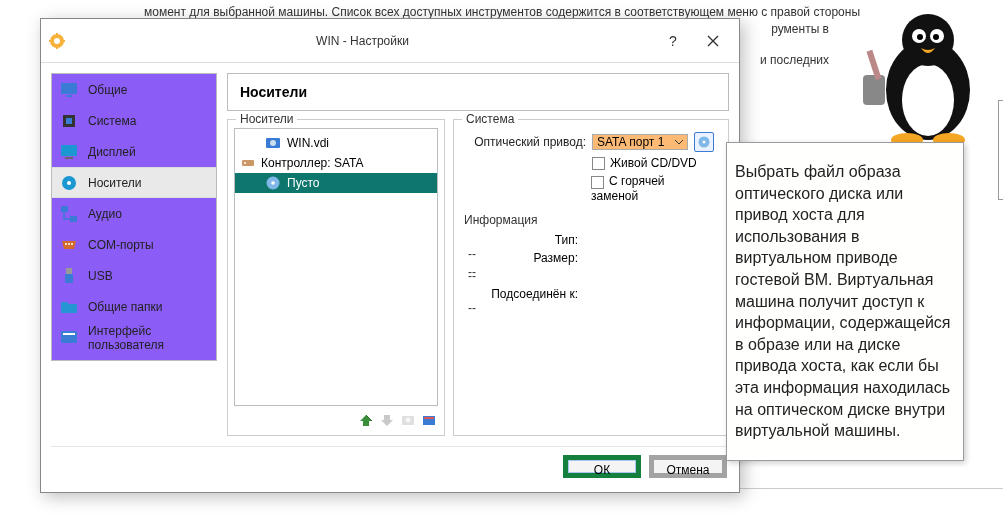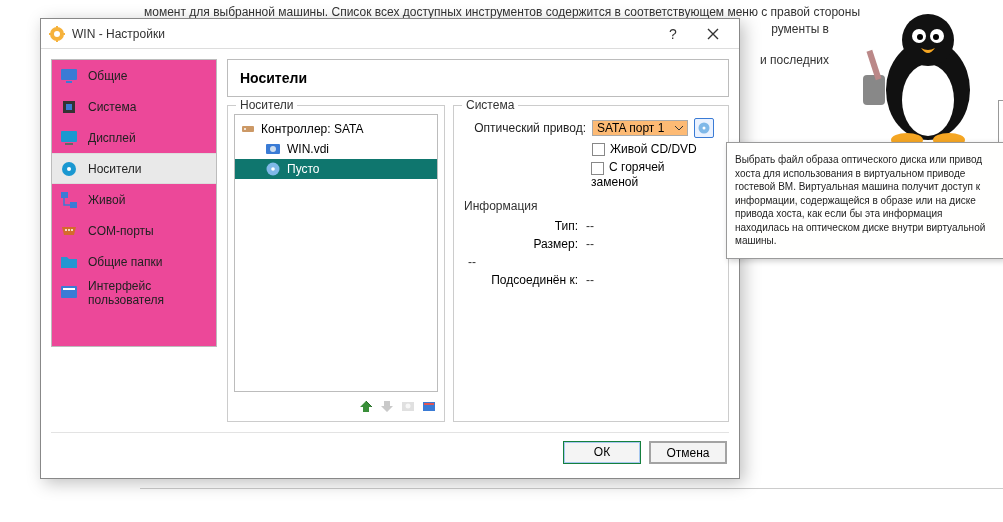--- a/index.html
+++ b/index.html
@@ -41,44 +41,45 @@
       position: absolute;
       left: 40px; top: 18px;
       width: 700px;
       background: #fff;
       border: 1px solid #888;
       box-shadow: 4px 4px 16px rgba(0,0,0,0.25);
     }
     .titlebar {
       display: flex;
       align-items: center;
-      height: 30px;
+      height: 44px;
       padding: 0 6px 0 8px;
       border-bottom: 1px solid #ddd;
       background: #fff;
+      text-align: center;
     }
     .titlebar .app-icon {
       width: 16px; height: 16px;
       margin-right: 7px;
     }
     .titlebar .title { flex: 1; color: #333; }
     .title-btn {
       width: 40px; height: 28px;
       display: flex; align-items: center; justify-content: center;
       color: #444;
     }
     .dialog-body {
       display: flex;
       padding: 10px;
       gap: 10px;
     }
     .sidebar {
       width: 178px;
       border: 1px solid #bcbcbc;
-      background: #ec4899;
+      background: #8b5cf6;
       height: 288px;
     }
     .sidebar-item {
       display: flex;
       align-items: center;
       height: 31px;
       padding: 0 8px;
       gap: 10px;
       color: #222;
     }
@@ -189,50 +190,51 @@
       display: inline-block; vertical-align: middle;
       margin-right: 5px;
     }
     .info-section .legend2 {
       color: #333;
       margin: 10px 0 6px 4px;
     }
     .info-row {
       display: flex;
       height: 18px;
+      flex-direction: column;
     }
     .info-row .k { width: 118px; text-align: right; }
     .info-row .v { padding-left: 8px; color: #333; }
     .button-row {
       display: flex;
       justify-content: flex-end;
       gap: 8px;
       padding: 8px 12px 14px 0;
     }
     .btn {
-      border: 2px solid #a3a3a3;
+      border: 5px solid #a3a3a3;
       background: #f4f4f4;
       height: 23px;
       min-width: 78px;
       padding: 0 12px;
       text-align: center;
       line-height: 21px;
     }
     .btn.primary {
-      border: 1px solid #15803d;
+      border: 5px solid #15803d;
       box-shadow: 0 0 0 1px #a7c7f0 inset;
     }
     .tooltip {
       position: absolute;
       left: 726px; top: 142px;
-      width: 278px;
+      width: 238px;
       background: #fffffe;
       border: 1px solid #9a9a9a;
-      padding: 10px 8px;
-      font-size: 10px;
+      padding: 18px 8px;
+      font-size: 16px;
       color: #222;
       line-height: 1.35;
       box-shadow: 2px 2px 6px rgba(0,0,0,0.2);
     }
   </style>
 </head>
 <body>
 
 <div class="bg-text">
   <div>момент для выбранной машины. Список всех доступных инструментов содержится в соответствующем меню с правой стороны</div>
@@ -313,33 +315,40 @@
             <circle cx="9" cy="9" r="2" fill="#fff"></circle>
           </svg>
         <span>Носители</span>
       </div>
       <div class="sidebar-item">
         <svg class="sidebar-icon" viewBox="0 0 18 18">
             <rect x="1" y="1" width="7" height="6" fill="#3a7bd5"></rect>
             <rect x="10" y="11" width="7" height="6" fill="#3a7bd5"></rect>
             <path d="M4,7 L4,14 L10,14" stroke="#3a7bd5" fill="none" stroke-width="1.5"></path>
           </svg>
-        <span>Живой</span>
+        <span>Аудио</span>
       </div>
       <div class="sidebar-item">
         <svg class="sidebar-icon" viewBox="0 0 18 18">
             <path d="M2,5 L16,5 L14,13 L4,13 Z" fill="#d56b2a"></path>
             <circle cx="6" cy="8" r="1" fill="#fff"></circle>
             <circle cx="9" cy="8" r="1" fill="#fff"></circle>
             <circle cx="12" cy="8" r="1" fill="#fff"></circle>
           </svg>
         <span>COM-порты</span>
       </div>
       <div class="sidebar-item">
         <svg class="sidebar-icon" viewBox="0 0 18 18">
+            <rect x="6" y="1" width="6" height="6" fill="#999"></rect>
+            <rect x="5" y="7" width="8" height="9" rx="1" fill="#3a7bd5"></rect>
+          </svg>
+        <span>USB</span>
+      </div>
+      <div class="sidebar-item">
+        <svg class="sidebar-icon" viewBox="0 0 18 18">
             <path d="M1,4 L7,4 L9,6 L17,6 L17,15 L1,15 Z" fill="#2596d1"></path>
           </svg>
         <span>Общие папки</span>
       </div>
       <div class="sidebar-item">
         <svg class="sidebar-icon" viewBox="0 0 18 18">
             <rect x="1" y="2" width="16" height="12" rx="1" fill="#3a7bd5"></rect>
             <rect x="3" y="4" width="12" height="2" fill="#fff"></rect>
           </svg>
         <span>Интерфейс пользователя</span>
@@ -349,33 +358,33 @@
     <div class="main">
       <div class="page-title-box">
         <h2>Носители</h2>
       </div>
 
       <div class="panels">
 
         <div class="fieldset tree-panel">
           <span class="legend">Носители</span>
           <div class="tree">
+            <div class="tree-row indent1">
+              <svg width="16" height="16" viewBox="0 0 16 16">
+                  <rect x="1" y="3" width="14" height="10" rx="1" fill="#3a7bd5"></rect>
+                  <circle cx="8" cy="8" r="3" fill="#cde"></circle>
+                </svg>
+              <span>WIN.vdi</span>
+            </div>
             <div class="tree-row">
               <svg width="14" height="14" viewBox="0 0 14 14">
                   <rect x="1" y="4" width="12" height="6" rx="1" fill="#c96"></rect>
                   <circle cx="4" cy="7" r="1" fill="#fff"></circle>
                 </svg>
               <span>Контроллер: SATA</span>
-            </div>
-            <div class="tree-row indent1">
-              <svg width="16" height="16" viewBox="0 0 16 16">
-                  <rect x="1" y="3" width="14" height="10" rx="1" fill="#3a7bd5"></rect>
-                  <circle cx="8" cy="8" r="3" fill="#cde"></circle>
-                </svg>
-              <span>WIN.vdi</span>
             </div>
             <div class="tree-row indent1 selected">
               <svg width="16" height="16" viewBox="0 0 16 16">
                   <circle cx="8" cy="8" r="6.5" fill="#7fb8e8"></circle>
                   <circle cx="8" cy="8" r="1.8" fill="#fff"></circle>
                 </svg>
               <span>Пусто</span>
             </div>
           </div>
           <div class="tree-toolbar">

